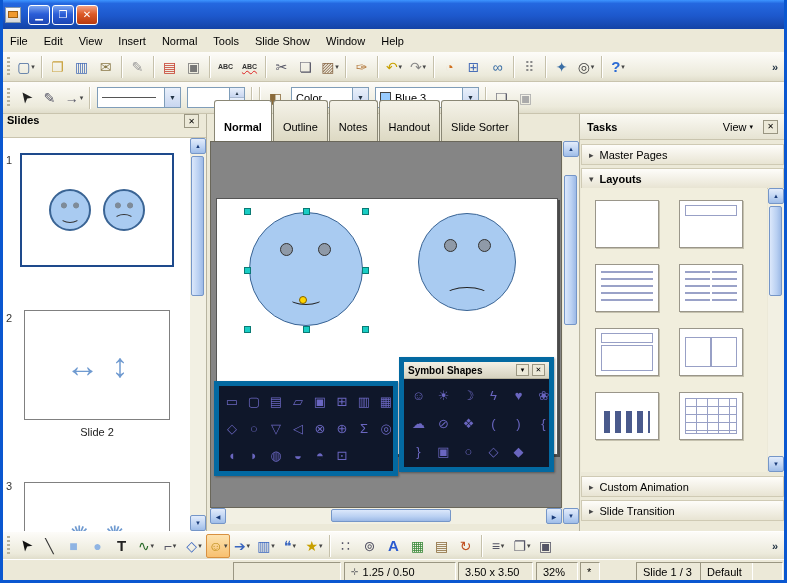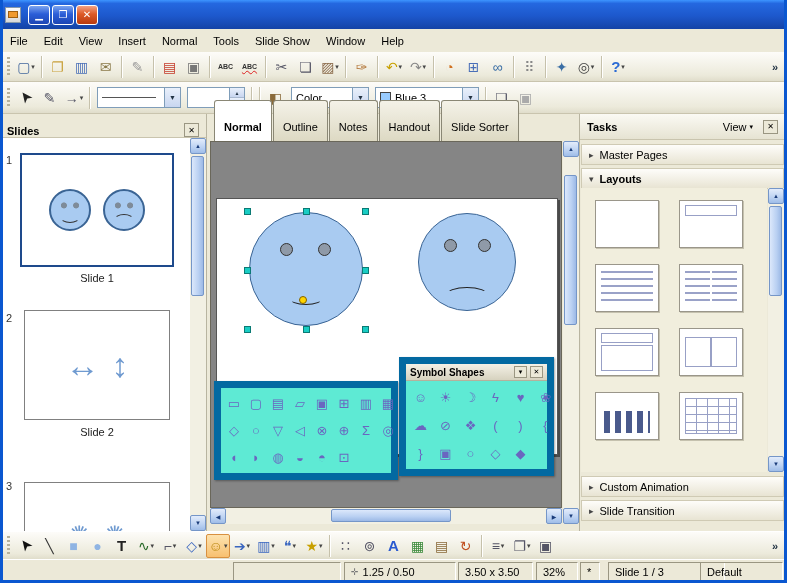--- a/index.html
+++ b/index.html
@@ -47,21 +47,21 @@
 .combo .val{flex:1;display:flex;align-items:center;gap:4px;padding:0 4px;overflow:hidden;white-space:nowrap}
 .combo .drop{width:16px;background:linear-gradient(180deg,#e9f0fb,#c8d6f0);border-left:1px solid #7f9db9;display:flex;align-items:center;justify-content:center;font-size:7px;color:#234}
 .combo .updown{width:15px;display:flex;flex-direction:column;border-left:1px solid #7f9db9}
 .combo .ud{flex:1;background:linear-gradient(180deg,#e9f0fb,#c8d6f0);font-size:5px;display:flex;align-items:center;justify-content:center;color:#234;border-bottom:1px solid #a9b9d0}
 .combo .ud:last-child{border-bottom:none}
 .swatch{width:11px;height:11px;border:1px solid #444;flex:none}
 .line-sample{display:block;width:54px;border-top:1px solid #555}
 
 
 .slides-panel{position:absolute;left:0;top:114px;width:207px;height:417px;background:#fff;border-right:1px solid #b8b4a0;overflow:hidden}
-.panel-header{height:24px;background:#ece9d8;border-bottom:1px solid #c9c4ae;display:flex;align-items:flex-end;padding:0 7px;font-weight:bold}
+.panel-header{height:24px;background:#ece9d8;border-bottom:1px solid #c9c4ae;display:flex;align-items:flex-start;padding:0 7px;font-weight:bold}
 .panel-close{margin-left:auto;width:15px;height:14px;border:1px solid #9a9682;background:#ece9d8;font-size:8px;display:flex;align-items:center;justify-content:center}
 .s-num{position:absolute;left:6px;color:#333}
 .thumb{position:absolute;background:#fff;border:1px solid #808080;overflow:hidden;display:flex;align-items:center;justify-content:center;gap:12px}
 .thumb.selected{border:2px solid #1e4a8c}
 .s-label{position:absolute;text-align:center;color:#222}
 .mini-face{width:42px;height:42px;border-radius:50%;border:2px solid #3a6494;position:relative;flex:none;
  background:radial-gradient(circle at 34% 38%,#7e8b99 2.6px,rgba(0,0,0,0) 3.4px),radial-gradient(circle at 66% 38%,#7e8b99 2.6px,rgba(0,0,0,0) 3.4px),#a9cbf1}
 .mini-face::after{content:"";position:absolute;left:9px;right:9px;height:10px;border:1px solid transparent;border-radius:50%}
 .mini-face.smile::after{bottom:6px;border-bottom-color:#333}
 .mini-face.frown::after{bottom:3px;border-top-color:#333}
@@ -88,21 +88,21 @@
 .shape{position:absolute}
 .face{position:absolute;inset:0;border-radius:50%;background:#a9cbf1;border:1px solid #3a6494}
 .eye{position:absolute;width:13px;height:13px;border-radius:50%;background:#8f9aa8;border:1px solid #333}
 .mouth{position:absolute;border:1px solid transparent;border-radius:50%}
 .mouth.smile{border-bottom-color:#222}
 .mouth.frown{border-top-color:#222}
 .adjust-dot{position:absolute;width:8px;height:8px;border-radius:50%;background:#ffd400;border:1px solid #806000}
 .handle{position:absolute;width:7px;height:7px;background:#19cdc4;border:1px solid #0b7a74}
 
 
-.palette{position:absolute;background:#5eead4;border:7px solid #0369a1;box-shadow:1px 1px 2px rgba(0,0,0,.35)}
+.palette{position:absolute;background:#0f172a;border:5px solid #0369a1;box-shadow:1px 1px 2px rgba(0,0,0,.35)}
 .pal-title{height:17px;display:flex;align-items:center;padding:0 4px;gap:3px;font-size:10px;font-weight:bold;
  background:linear-gradient(180deg,#f4f1e6,#d6d2bf);border-bottom:1px solid #b5b19c}
 .pal-title .sp{flex:1}
 .pal-btn{width:13px;height:12px;border:1px solid #9a9682;background:#ece9d8;font-size:7px;display:flex;align-items:center;justify-content:center}
 .pal-grid{display:grid;padding:2px}
 .symbol-grid{grid-template-columns:repeat(6,25px);grid-auto-rows:28px}
 .flow-grid{grid-template-columns:repeat(8,22px);grid-auto-rows:27px}
 .pal-shape{display:flex;align-items:center;justify-content:center;color:#6a66c0;font-size:13px}
 
 
@@ -409,21 +409,20 @@
   <div class="slides-panel">
     <div class="panel-header">
       <span>Slides</span>
       <span class="panel-close">✕</span>
     </div>
     <span class="s-num" style="top:40px">1</span>
     <div class="thumb selected" style="left:20px;top:39px;width:154px;height:114px">
       <span class="mini-face smile"></span>
       <span class="mini-face frown"></span>
     </div>
-    <div class="s-label" style="left:20px;top:158px;width:154px">Slide 1</div>
 
     <span class="s-num" style="top:198px">2</span>
     <div class="thumb" style="left:24px;top:196px;width:146px;height:110px">
       <span class="art">↔</span>
       <span class="art">↕</span>
     </div>
     <div class="s-label" style="left:24px;top:312px;width:146px">Slide 2</div>
 
     <span class="s-num" style="top:366px">3</span>
     <div class="thumb thumb3" style="left:24px;top:368px;width:146px;height:110px">
@@ -728,18 +727,18 @@
 
   <div class="statusbar">
     <span class="seg" style="left:233px;width:108px"></span>
     <span class="seg" style="left:344px;width:112px">
       <span class="icn">✛</span>
       <span>1.25 / 0.50</span>
     </span>
     <span class="seg" style="left:458px;width:75px">3.50 x 3.50</span>
     <span class="seg" style="left:536px;width:42px">32%</span>
     <span class="seg" style="left:580px;width:20px">*</span>
-    <span class="seg" style="left:608px;width:117px">Slide 1 / 3</span>
+    <span class="seg" style="left:636px;width:117px">Slide 1 / 3</span>
     <span class="seg" style="left:700px;width:83px">Default</span>
   </div>
 
   <div class="frame"></div>
 </div>
 
 </body></html>

